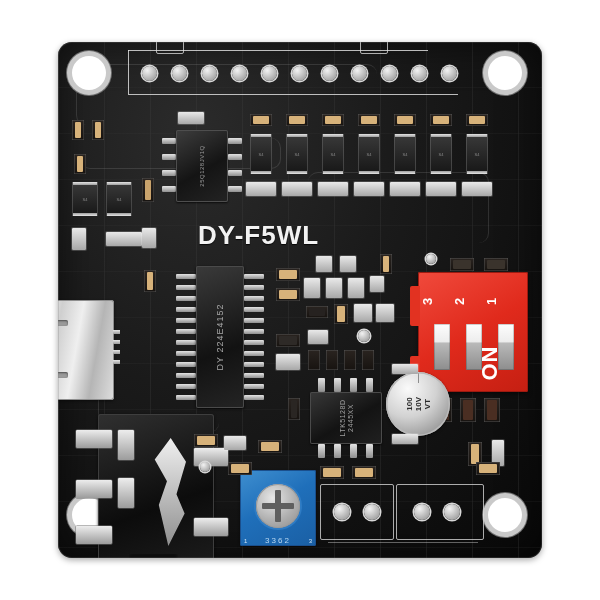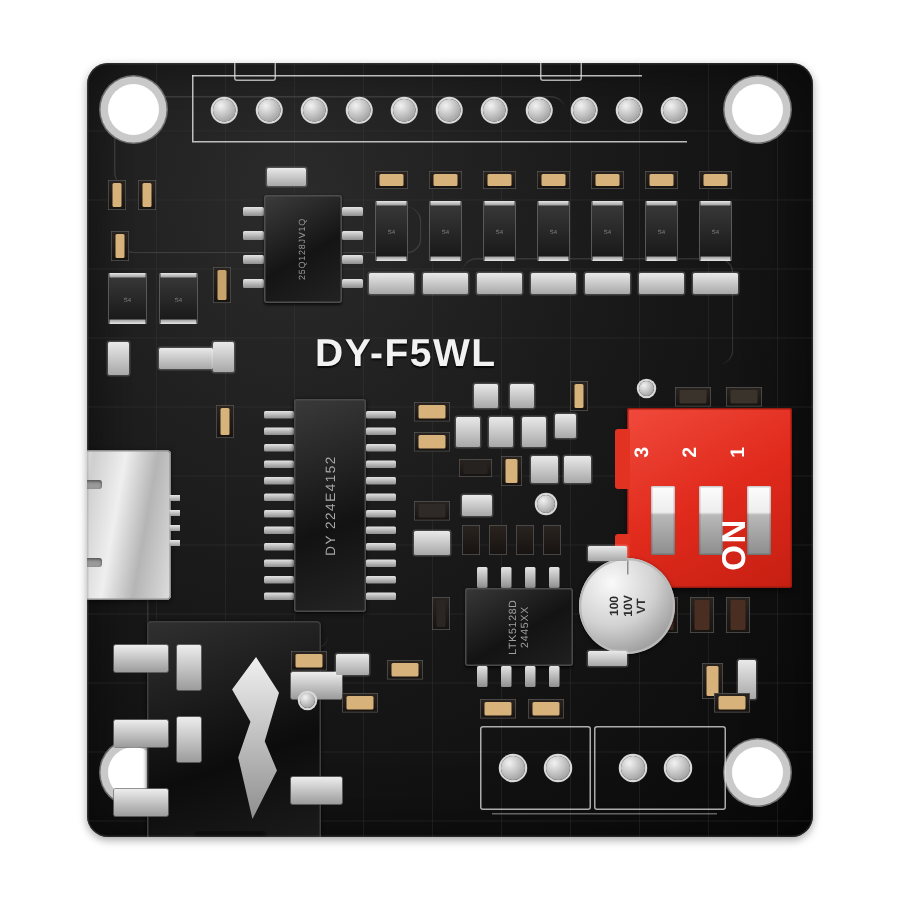--- a/index.html
+++ b/index.html
@@ -273,21 +273,21 @@
     <div class="res" style="left:408px;top:72px;width:22px;height:12px;">
         <div class="body"></div>
       </div>
     <div class="sod" style="left:408px;top:92px;width:22px;height:40px;">
         <div class="t"></div>
         <div class="b"></div>
         <div class="m">S4</div>
       </div>
     <div class="pad" style="left:404px;top:140px;width:30px;height:14px;"></div>
 
-    <div class="title" style="left:152px;top:178px;">DY-F5WL</div>
+    <div class="title" style="left:140px;top:178px;">DY-F5WL</div>
 
     <div class="leg" style="left:118px;top:232px;width:20px;height:5px;"></div>
     <div class="leg" style="left:118px;top:243px;width:20px;height:5px;"></div>
     <div class="leg" style="left:118px;top:254px;width:20px;height:5px;"></div>
     <div class="leg" style="left:118px;top:265px;width:20px;height:5px;"></div>
     <div class="leg" style="left:118px;top:276px;width:20px;height:5px;"></div>
     <div class="leg" style="left:118px;top:287px;width:20px;height:5px;"></div>
     <div class="leg" style="left:118px;top:298px;width:20px;height:5px;"></div>
     <div class="leg" style="left:118px;top:309px;width:20px;height:5px;"></div>
     <div class="leg" style="left:118px;top:320px;width:20px;height:5px;"></div>
@@ -419,20 +419,29 @@
       <div class="term" style="left:-22px;top:66px;width:36px;height:18px;"></div>
       <div class="term" style="left:-22px;top:112px;width:36px;height:18px;"></div>
       <div class="term" style="left:20px;top:16px;width:16px;height:30px;"></div>
       <div class="term" style="left:20px;top:64px;width:16px;height:30px;"></div>
       <div class="term" style="left:96px;top:34px;width:34px;height:18px;"></div>
       <div class="term" style="left:96px;top:104px;width:34px;height:18px;"></div>
       <div class="clip" style="left:54px;top:24px;width:34px;height:108px;"></div>
       <div class="barrel" style="left:30px;top:140px;width:50px;height:48px;"></div>
     </div>
 
+    <div class="pot" style="left:182px;top:428px;width:76px;height:76px;">
+      <div class="dial" style="left:16px;top:14px;width:44px;height:44px;">
+        <div class="cross-h" style="left:6px;top:19px;width:32px;height:6px;"></div>
+        <div class="cross-v" style="left:19px;top:6px;width:6px;height:32px;"></div>
+      </div>
+      <span class="tnum" style="left:4px;">1</span>
+      <span class="tnum" style="right:4px;">3</span>
+      <span class="code">3362</span>
+    </div>
     <div class="pad" style="left:166px;top:394px;width:22px;height:14px;"></div>
     <div class="res" style="left:136px;top:392px;width:24px;height:13px;">
         <div class="body"></div>
       </div>
     <div class="res" style="left:170px;top:420px;width:24px;height:13px;">
         <div class="body"></div>
       </div>
     <div class="res" style="left:200px;top:398px;width:24px;height:13px;">
         <div class="body"></div>
       </div>

